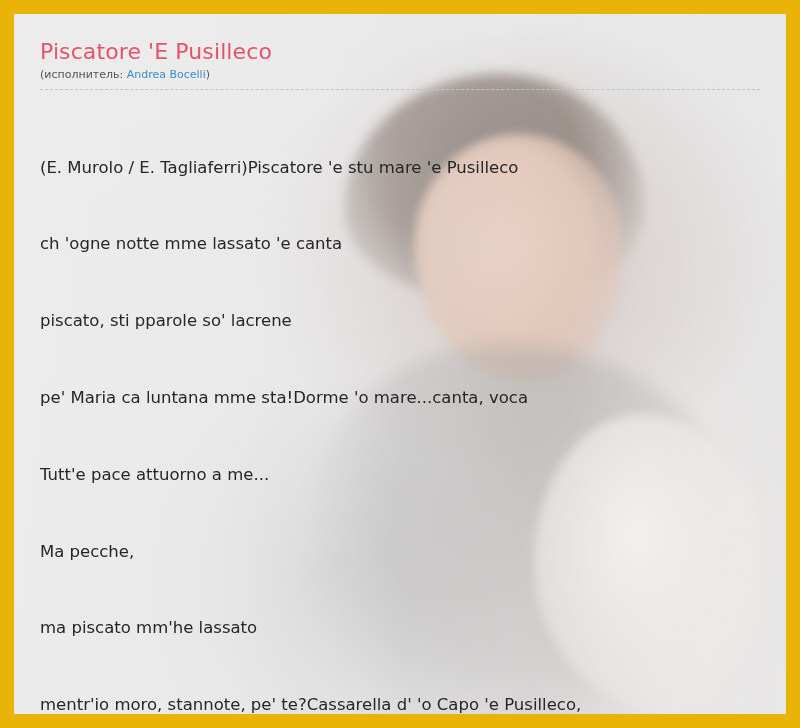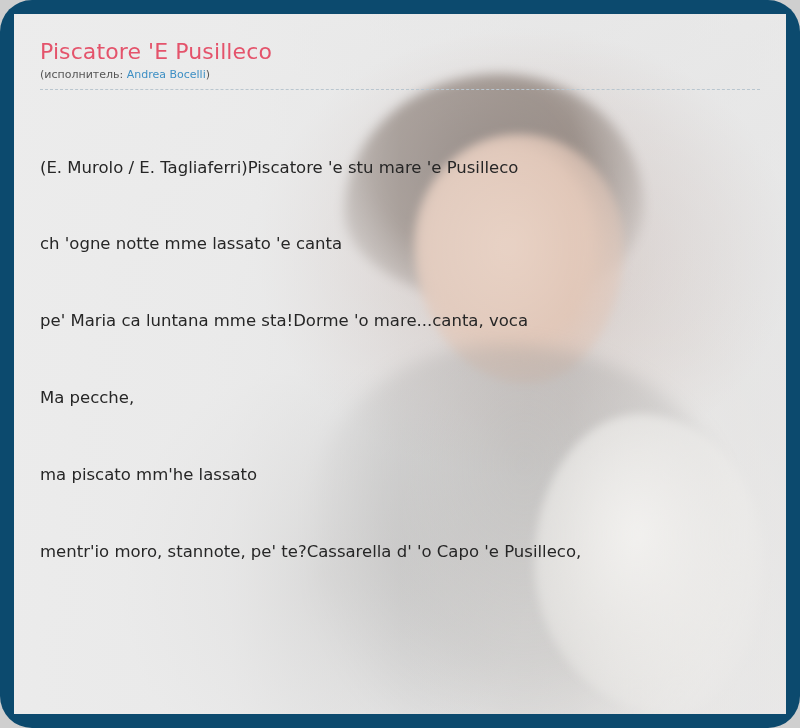--- a/index.html
+++ b/index.html
@@ -11,23 +11,22 @@
     height: 728px;
     overflow: hidden;
     font-family: "DejaVu Sans", sans-serif;
     background: #cfcfcf;
   }
   #page {
     position: relative;
     width: 800px;
     height: 728px;
     box-sizing: border-box;
-    background: #0c4a6e;
+    background: #eab308;
     padding: 14px 14px 14px 14px;
-    border-radius: 32px;
   }
   
   #frame {
     position: relative;
     width: 772px;
     height: 700px;
     box-sizing: border-box;
     background: #ececec;
     overflow: hidden;
   }
@@ -143,21 +142,23 @@
     <div id="content">
       <h1 id="song-title">Piscatore 'E Pusilleco</h1>
 
       <div id="performer-line"><span>(исполнитель: </span><a href="#">Andrea Bocelli</a><span>)</span></div>
 
       <hr id="divider">
 
       <div id="lyrics">
         <div class="lyric-line">(E. Murolo / E. Tagliaferri)Piscatore 'e stu mare 'e Pusilleco</div>
         <div class="lyric-line">ch 'ogne notte mme lassato 'e canta</div>
+        <div class="lyric-line">piscato, sti pparole so' lacrene</div>
         <div class="lyric-line">pe' Maria ca luntana mme sta!Dorme 'o mare...canta, voca</div>
+        <div class="lyric-line">Tutt'e pace attuorno a me...</div>
         <div class="lyric-line">Ma pecche,</div>
         <div class="lyric-line">ma piscato mm'he lassato</div>
         <div class="lyric-line">mentr'io moro, stannote, pe' te?Cassarella d' 'o Capo 'e Pusilleco,</div>
         
         
         
         
         
         
         

